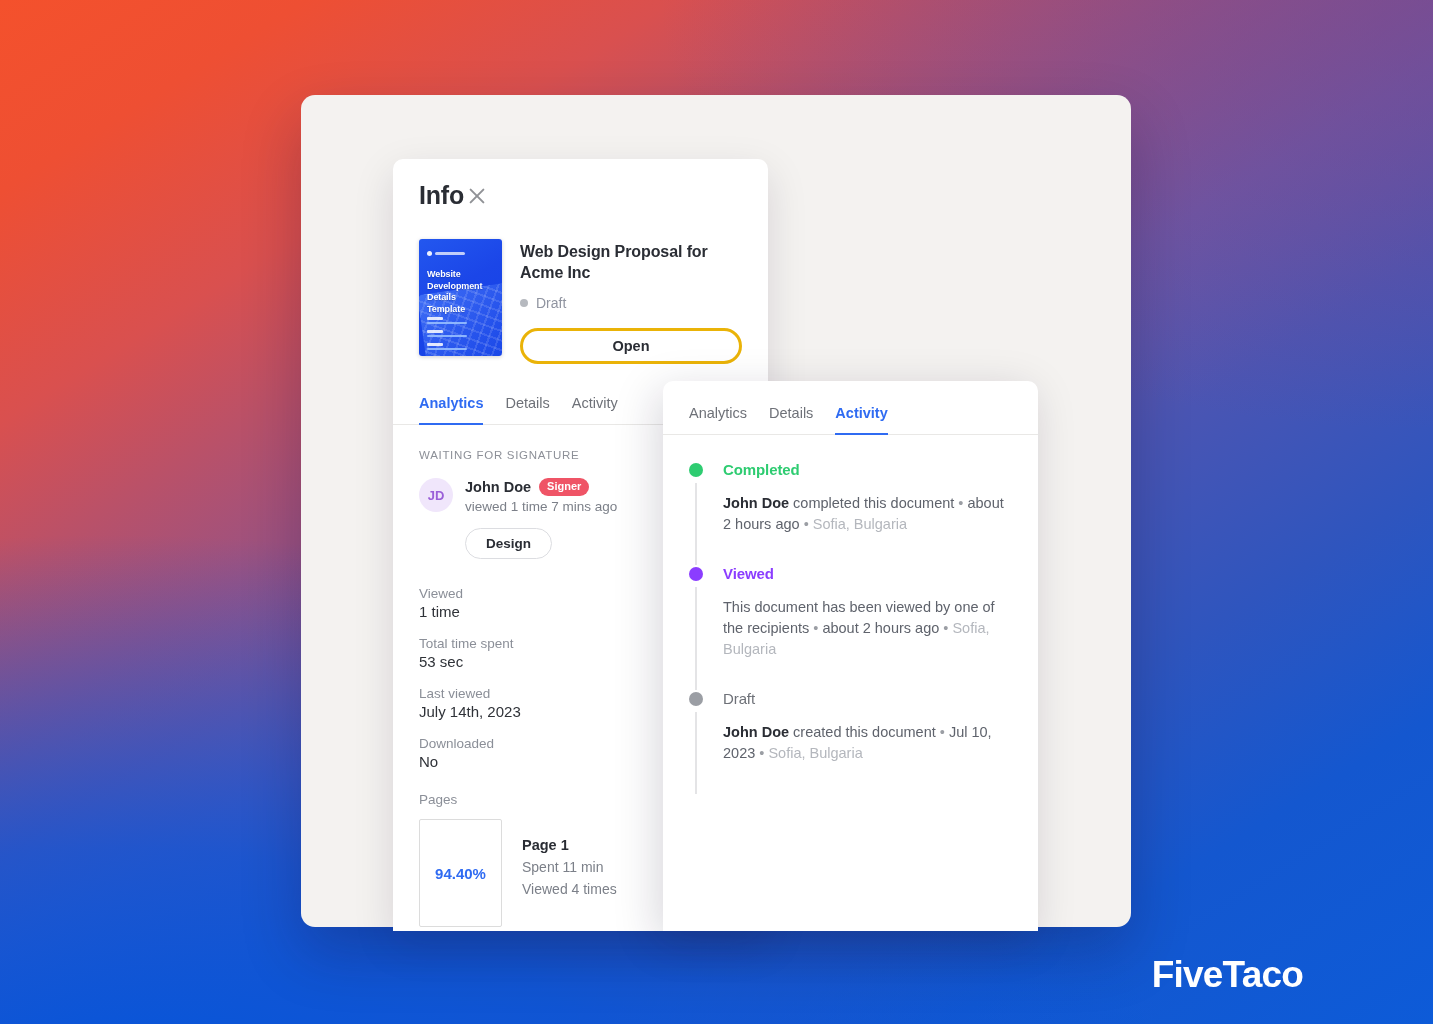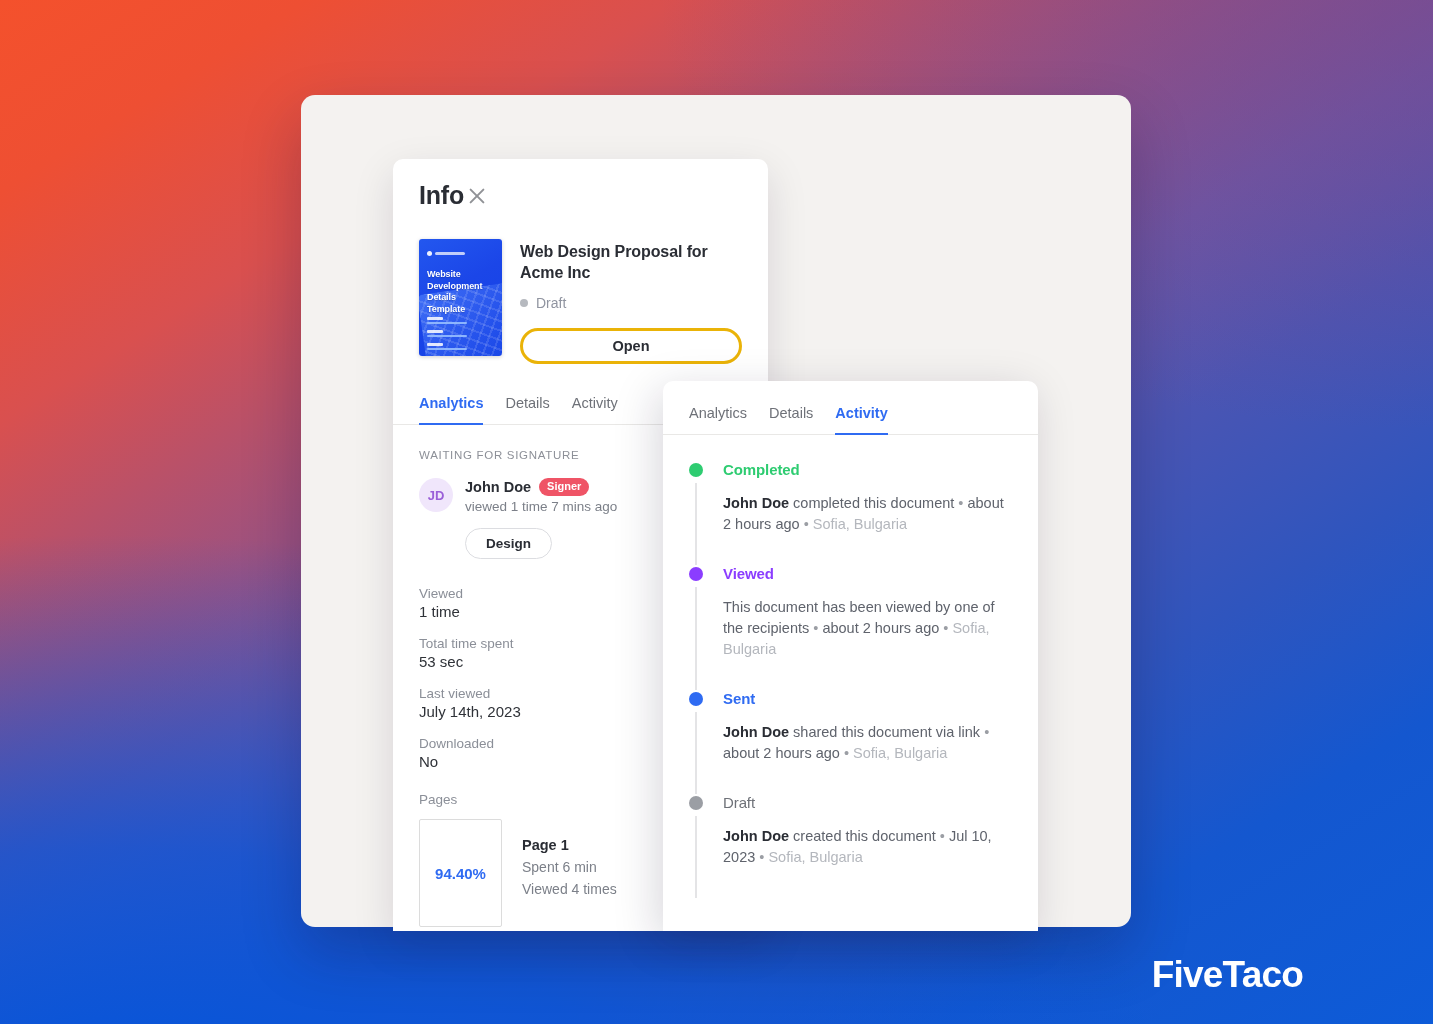--- a/index.html
+++ b/index.html
@@ -299,21 +299,21 @@
   </div>
 
   <div class="pages-label">Pages</div>
 
   <div class="page-row">
     <div class="page-thumb">
       <span class="page-pct">94.40%</span>
     </div>
     <div class="page-info">
       <div class="pt">Page 1</div>
-      <div class="pl">Spent 6 min</div>
+      <div class="pl">Spent 11 min</div>
       <div class="pl">Viewed 4 times</div>
     </div>
   </div>
 
   <div class="page-row">
     
   </div>
 
 </div>
 
@@ -334,26 +334,20 @@
       <div class="act-text"><b>John Doe</b> <span>completed this document</span> <span class="sep">•</span> <span>about 2 hours ago</span> <span class="sep">•</span> <span class="muted">Sofia, Bulgaria</span></div>
     </div>
 
     <div class="act-item">
       <span class="act-dot" style="background:#8b3dff"></span>
       <span class="act-line"></span>
       <div class="act-title" style="color:#8b3dff">Viewed</div>
       <div class="act-text"><span>This document has been viewed by one of the recipients</span> <span class="sep">•</span> <span>about 2 hours ago</span> <span class="sep">•</span> <span class="muted">Sofia, Bulgaria</span></div>
     </div>
 
-    <div class="act-item">
-      <span class="act-dot" style="background:#2f6bf2"></span>
-      <span class="act-line"></span>
-      <div class="act-title" style="color:#2f6bf2">Sent</div>
-      <div class="act-text"><b>John Doe</b> <span>shared this document via link</span> <span class="sep">•</span> <span>about 2 hours ago</span> <span class="sep">•</span> <span class="muted">Sofia, Bulgaria</span></div>
-    </div>
 
     <div class="act-item">
       <span class="act-dot" style="background:#9b9ea4"></span>
       <span class="act-line"></span>
       <div class="act-title" style="color:#6e7178;font-weight:400">Draft</div>
       <div class="act-text"><b>John Doe</b> <span>created this document</span> <span class="sep">•</span> <span>Jul 10, 2023</span> <span class="sep">•</span> <span class="muted">Sofia, Bulgaria</span></div>
     </div>
 
   </div>
 </div>

